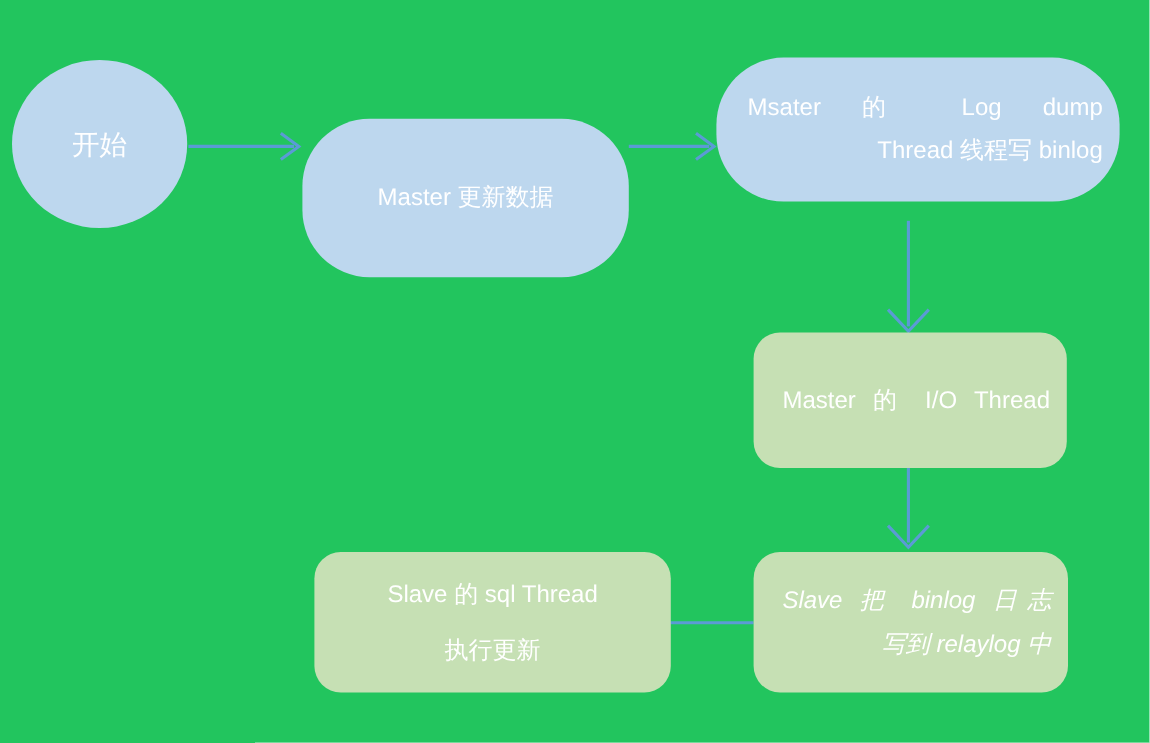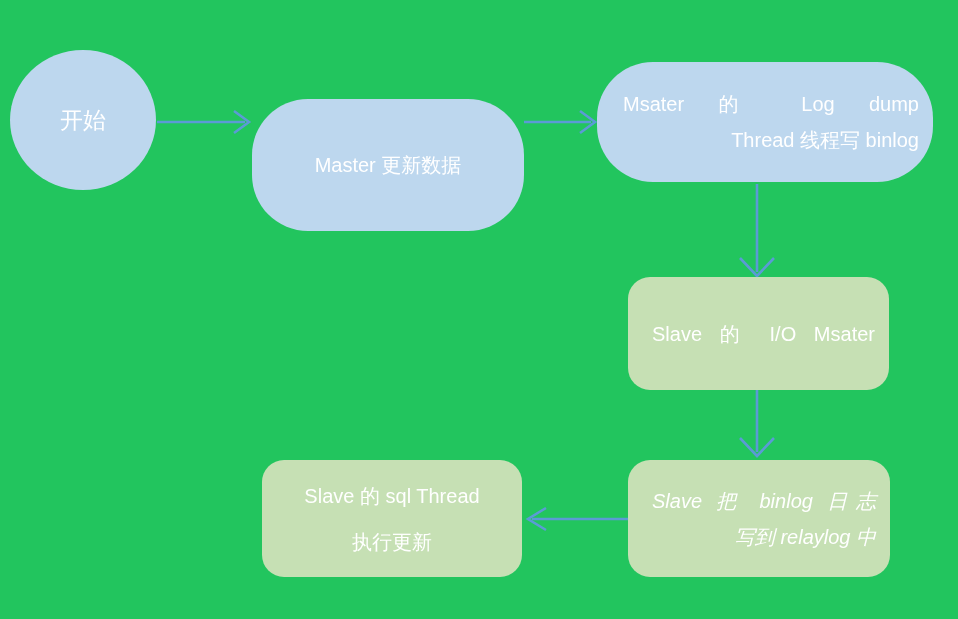--- a/index.html
+++ b/index.html
@@ -41,24 +41,24 @@
   .t-center { text-align: center; white-space: normal; }
   .t-left   { text-align: right; }
   .t-justify {
     text-align: justify;
     text-align-last: justify;
     white-space: normal;
   }
   
   #n-start  { left: 10px;  top: 50px;  width: 146px; height: 140px; }
   #n-master { left: 252px; top: 53px;  width: 272px; height: 132px; padding: 0 20px; margin-top: 46px; }
-  #n-logdump{ left: 597px; top: 62px;  width: 336px; height: 120px; padding: 0 14px 0 26px; }
+  #n-logdump{ left: 597px; top: 48px;  width: 336px; height: 120px; padding: 0 14px 0 26px; }
   #n-io     { left: 628px; top: 277px; width: 261px; height: 113px; padding: 0 14px 0 24px; }
   #n-relay  { left: 628px; top: 460px; width: 262px; height: 117px; padding: 0 14px 0 24px; font-style: italic; }
-  #n-sql    { left: 262px; top: 460px; width: 260px; height: 117px; padding: 0 14px; gap: 10px; }
+  #n-sql    { left: 262px; top: 460px; width: 297px; height: 117px; padding: 0 14px; gap: 10px; }
   svg.arrows {
     position: absolute;
     left: 0; top: 0;
     width: 958px; height: 619px;
     pointer-events: none;
   }
   svg.arrows line, svg.arrows polyline {
     stroke: #5b9bd5;
     stroke-width: 2.6;
     fill: none;
@@ -99,21 +99,21 @@
   <div id="n-master" class="node blue pill">
     <span class="line t-center">Master 更新数据</span>
   </div>
 
   <div id="n-logdump" class="node blue pill">
     <span class="line t-justify">Msater 的 Log dump</span>
     <span class="line t-left">Thread 线程写 binlog</span>
   </div>
 
   <div id="n-io" class="node green rrect">
-    <span class="line t-justify">Slave 的 I/O Msater</span>
+    <span class="line t-justify">Master 的 I/O Thread</span>
   </div>
 
   <div id="n-relay" class="node green rrect">
     <span class="line t-justify">Slave 把 binlog 日志</span>
     <span class="line t-left">写到 relaylog 中</span>
   </div>
 
   <div id="n-sql" class="node green rrect">
     <span class="line t-center">Slave 的 sql Thread</span>
     <span class="line t-center">执行更新</span>

